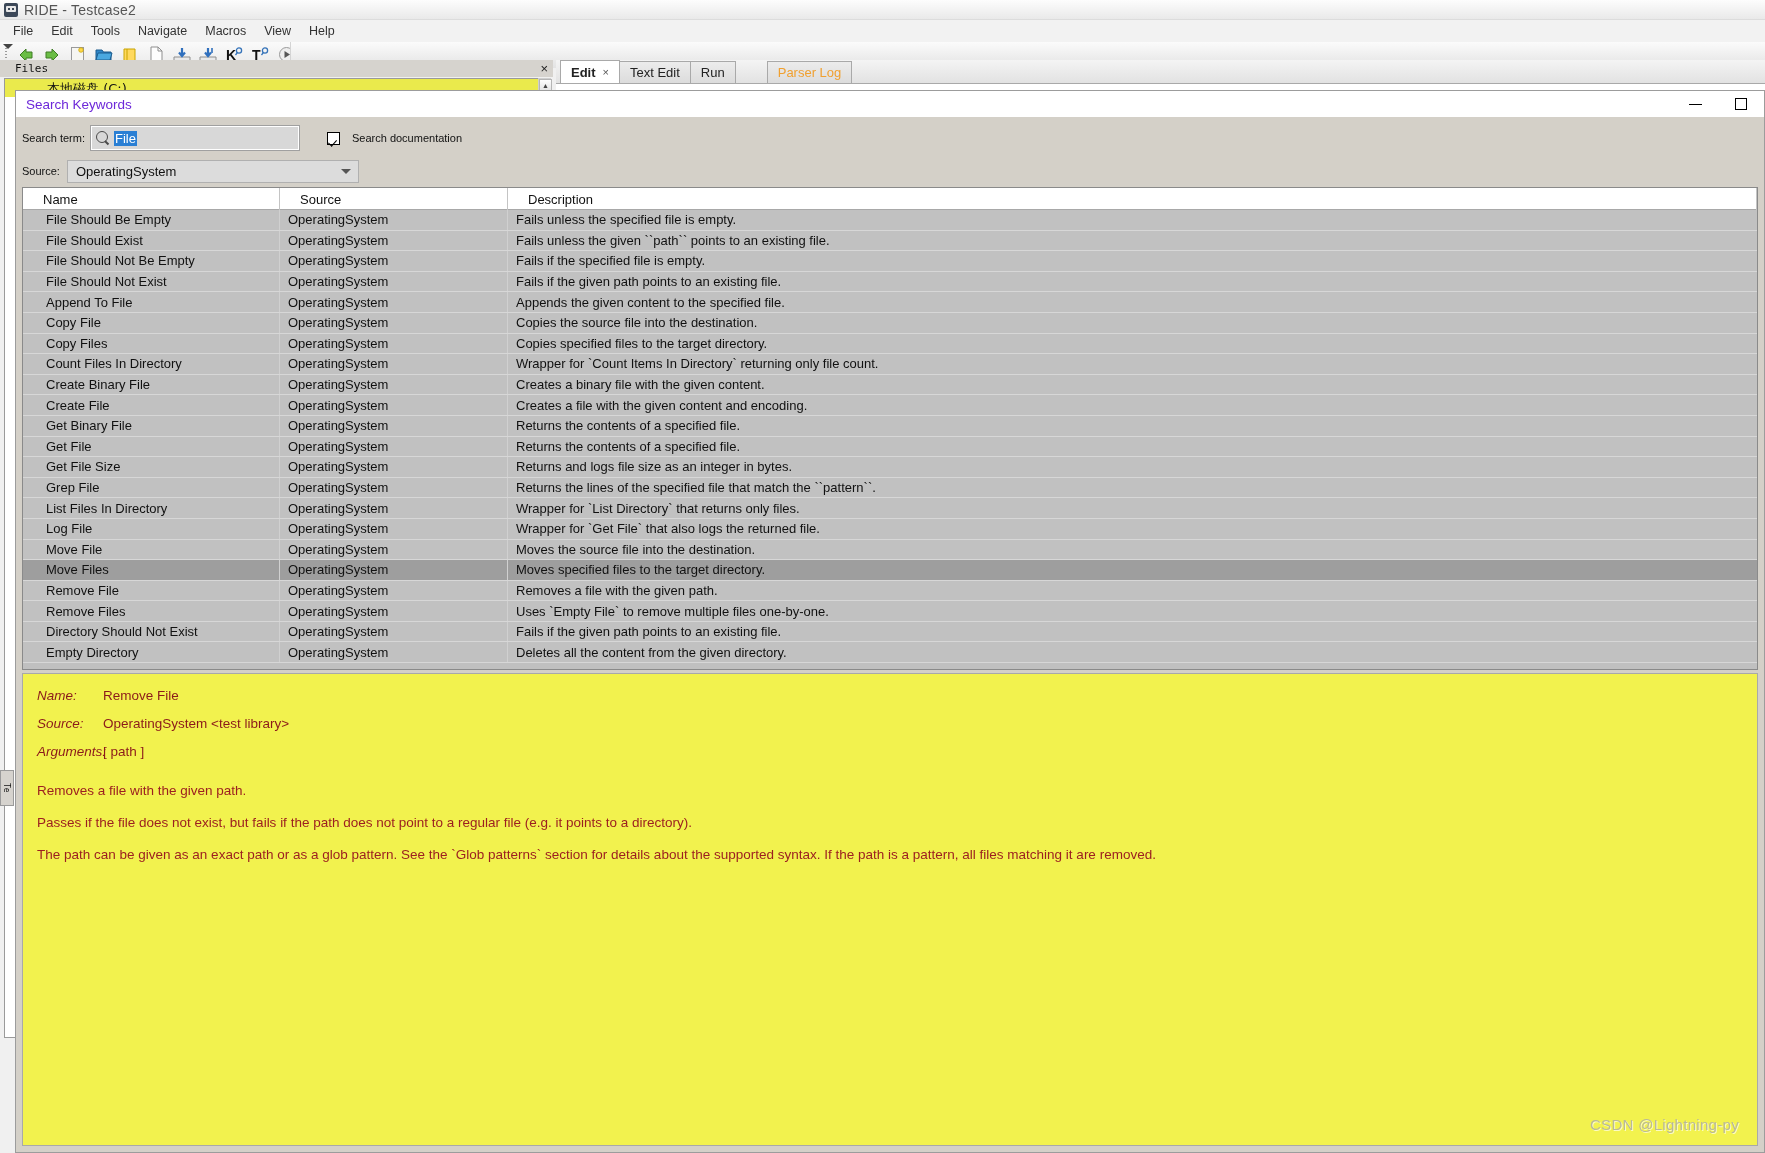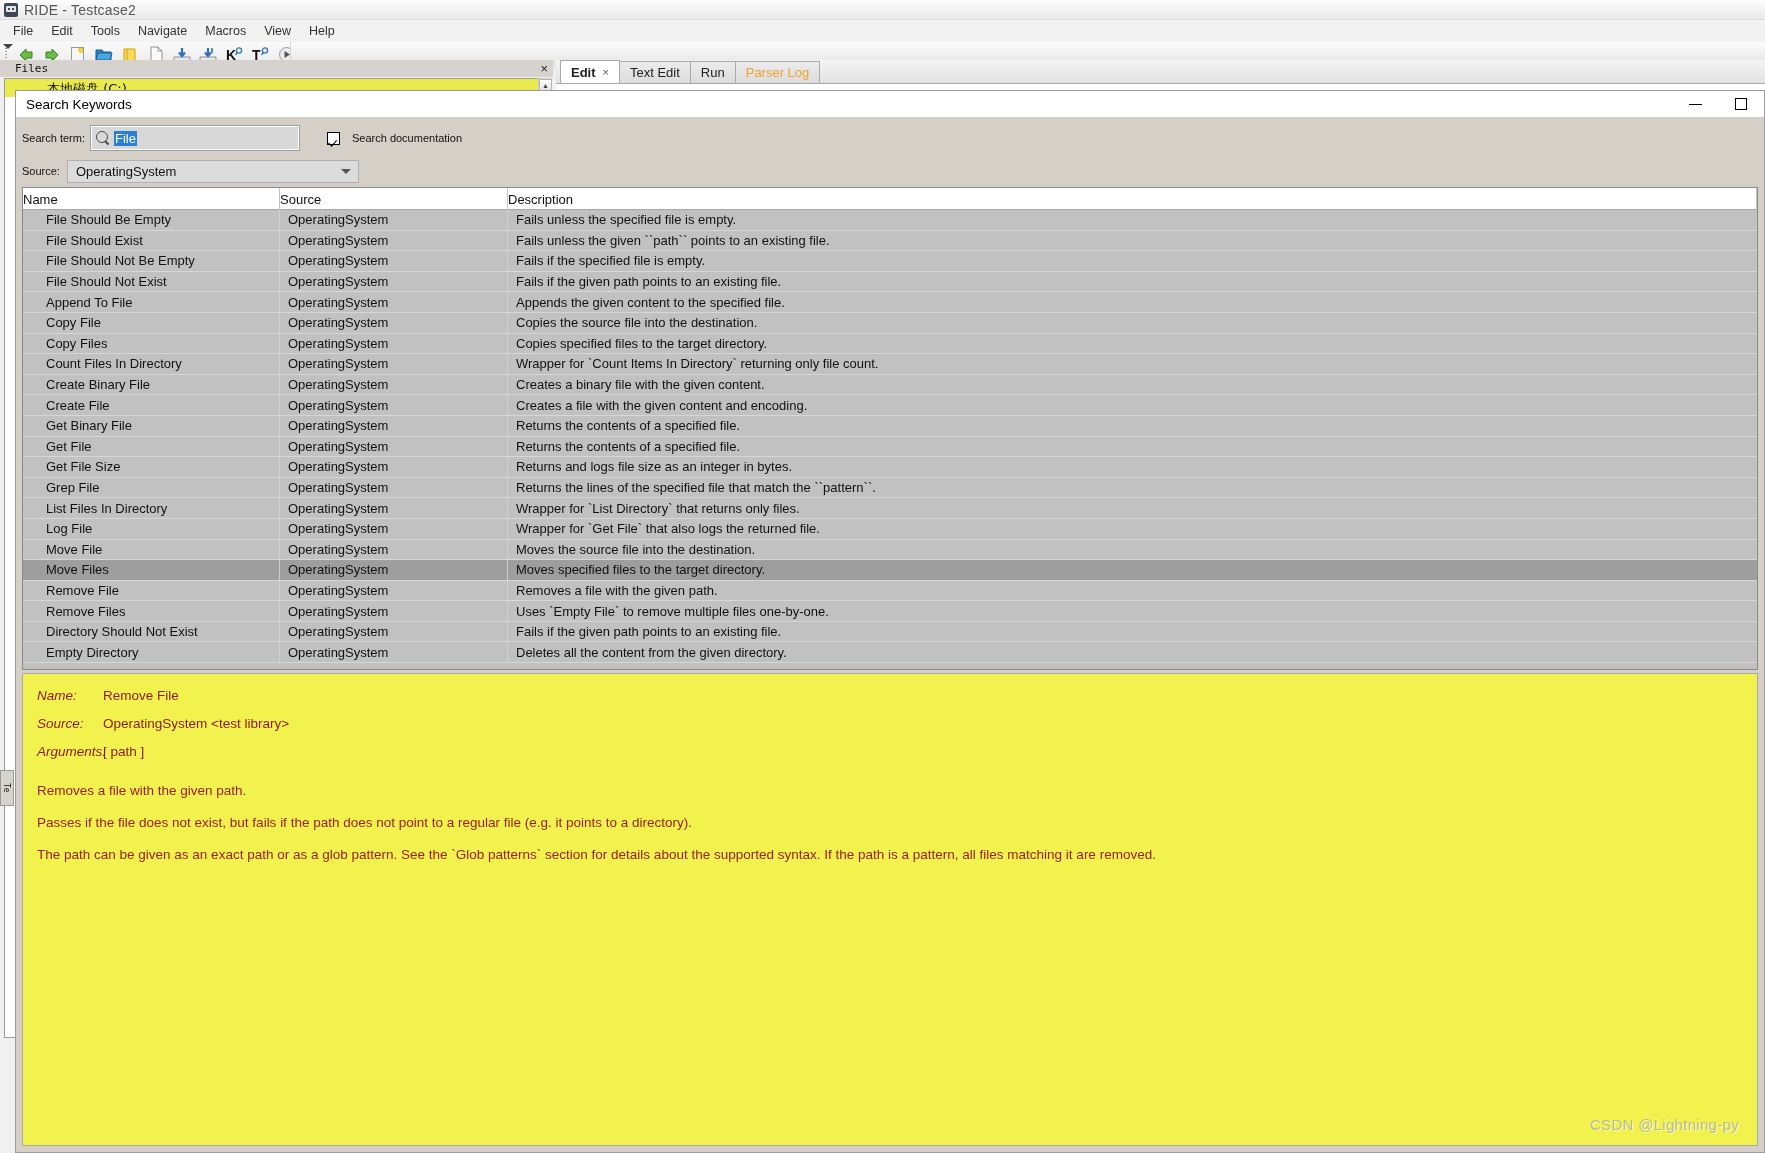--- a/index.html
+++ b/index.html
@@ -140,21 +140,21 @@
   .tab{
     height:22px; display:flex;align-items:center;gap:7px;
     padding:0 10px; font-size:13px; color:#222;
     border:1px solid #a9a9a9; border-bottom:none;
     background:linear-gradient(to bottom,#ececec,#dcdcdc);
     margin-right:-1px;
   }
   .tab.active{
     background:#ffffff; font-weight:bold; height:23px;
   }
-  .tab.orange{ color:#f0a030; }
+  .tab.orange{ color:#f0a030;margin-left:32px; }
   .tab .x{ font-size:11px;color:#555;font-weight:normal;}
   .editor-body{
     position:absolute;left:0;top:24px;right:0;bottom:0;background:#fff;
     border-top:1px solid #fff;
   }
 
   
   .vscroll{
     position:absolute; left:538px; top:78px; width:13px; height:960px;
     background:#f0f0f0;border:1px solid #cfcfcf;
@@ -171,21 +171,21 @@
     background:#d4d0c8;
     border:1px solid #9c9c9c;
     box-shadow:0 0 0 1px #ffffff inset;
   }
   .dlg-titlebar{
     height:26px; background:#ffffff;
     display:flex;align-items:center;
     padding-left:10px;
     position:relative;
   }
-  .dlg-title{ font-size:13.5px;color:#000000; }
+  .dlg-title{ font-size:13.5px;color:#6d28d9; }
   .dlg-winbtns{
     position:absolute;right:0;top:0;height:26px;display:flex;
   }
   .wbtn{
     width:46px;height:26px;display:flex;align-items:center;justify-content:center;
     background:#ffffff;
   }
   .wbtn .min{ width:13px;height:1px;background:#000;display:block;}
   .wbtn .max{ width:12px;height:12px;border:1.6px solid #000;display:block;}
 
@@ -244,21 +244,21 @@
   
   .table-wrap{
     position:absolute;left:6px;top:70px;right:6px;height:483px;
     background:#c0c0c0;border:1px solid #8a8a8a;overflow:hidden;
   }
   .thead{
     display:flex;height:22px;background:#ffffff;
     border-bottom:1px solid #a8a8a8;
   }
   .th{
-    font-size:13px;color:#111;display:flex;align-items:center;padding-left:0;
+    font-size:13px;color:#111;display:flex;align-items:center;padding-left:20px;
     border-right:1px solid #c4c4c4; height:22px;
   }
   .col-name{ width:257px;flex:none;}
   .col-source{ width:228px;flex:none;}
   .col-desc{ flex:1;}
   .trow{
     display:flex;height:20.6px;align-items:center;
     background:#c1c1c1;border-bottom:1px solid #d7d7d7;
   }
   .trow.sel{ background:#9e9e9e; }

